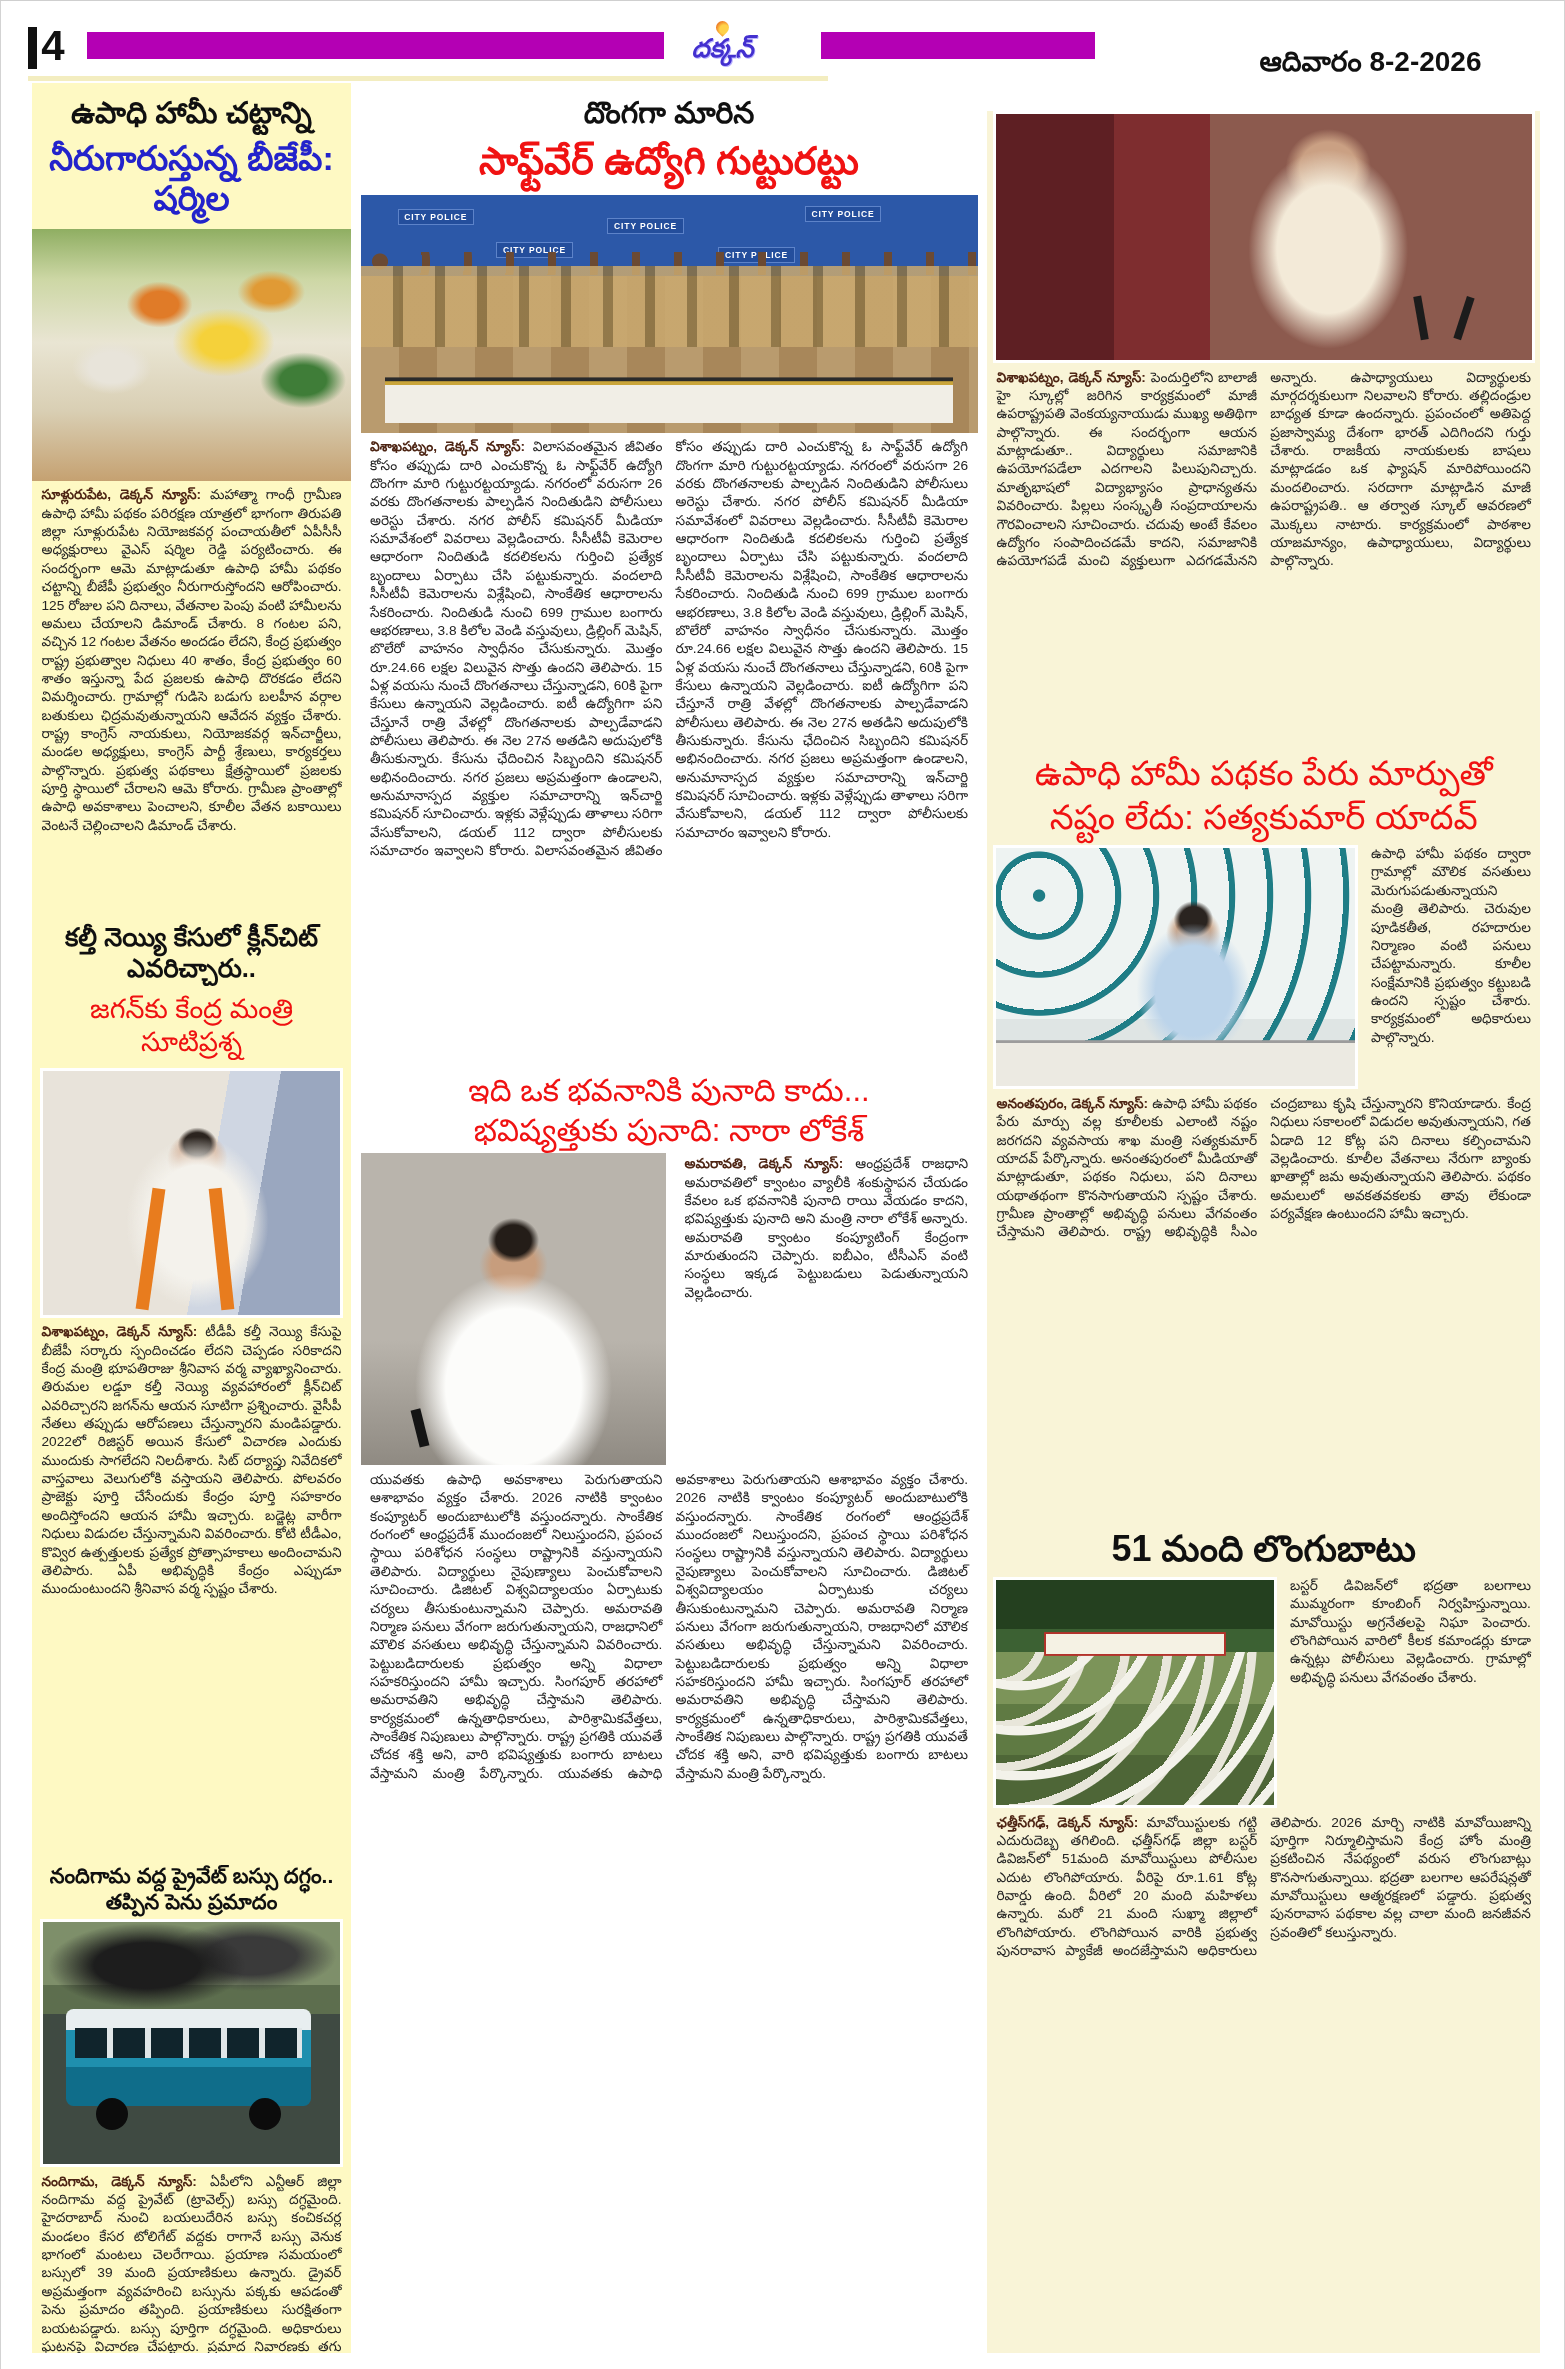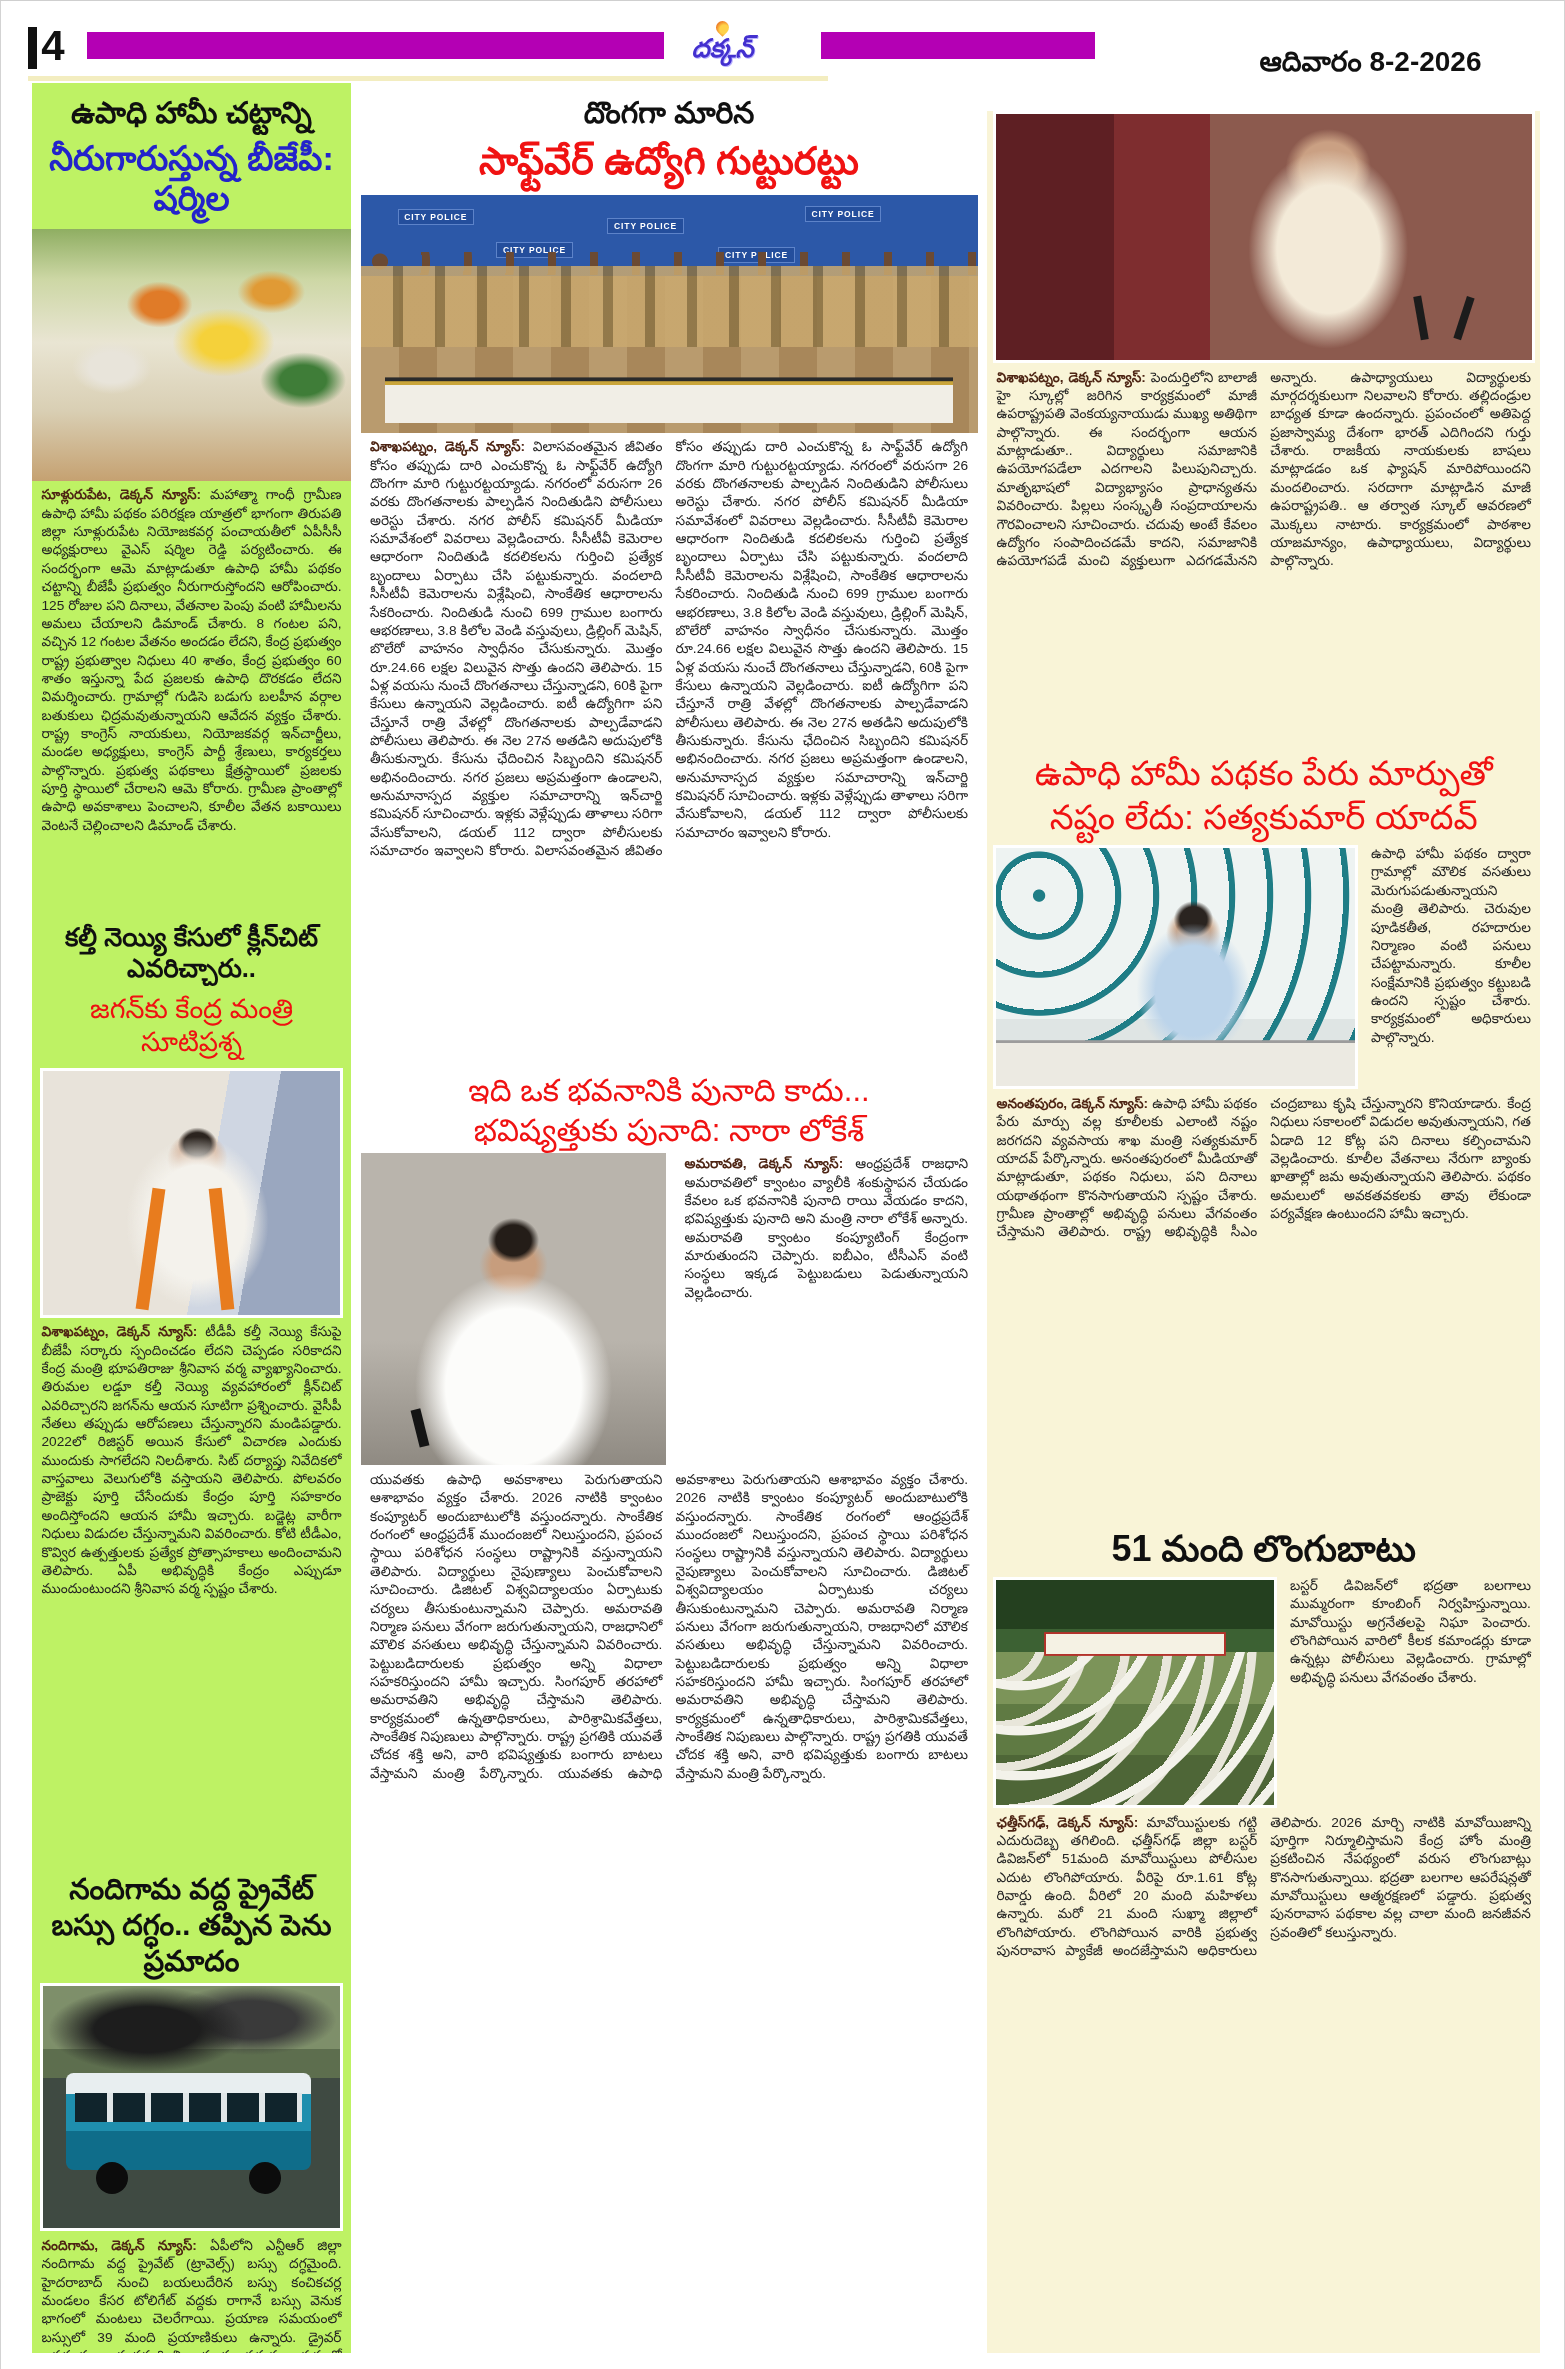--- a/index.html
+++ b/index.html
@@ -15,32 +15,32 @@
   .masthead{position:absolute;left:636px;top:0;width:117px;height:49px;text-align:center;background:#fff;}
   .masthead .flame{display:block;margin:0 auto;width:13.2px;height:13.2px;border-radius:50% 50% 50% 0;
         transform:rotate(-45deg);background:radial-gradient(circle at 50% 70%, #ffd24a 0 40%, #f2892b 70%, #d8611a 100%);}
   .masthead .word{font-size:25.6px;font-weight:bold;font-style:italic;color:#4330cf;line-height:28px;
         text-shadow:0.9px 0.9px 0 #b9b2ff;}
   .hdr-date{position:absolute;right:57px;top:25px;font-size:28px;font-weight:bold;color:#111;}
   .yellow-rule{position:absolute;top:76px;left:28px;width:800px;height:4.7px;background:#f3edc0;}
   
   .cols{position:absolute;top:83px;left:32px;right:24.6px;bottom:17px;display:flex;gap:9.5px;}
   .col{overflow:hidden;}
-  .col-left{width:319px;background:#bef264;}
+  .col-left{width:319px;background:#fef9c3;}
   .col-mid{width:617px;background:#fff;}
   .col-right{flex:1;display:flex;flex-direction:column;}
   .cream-wrap{background:#f9f4d7;flex:1;margin-top:28px;}
   
   .headblock{text-align:center;padding:11.4px 3.8px 9.5px;}
   .h-black-lg{font-size:30px;font-weight:bold;color:#101010;line-height:1.25;}
   .h-blue{font-size:34px;font-weight:bold;color:#2323cb;line-height:1.2;margin-top:5.7px;}
   .h-red-lg{font-size:38px;font-weight:bold;color:#f01212;line-height:1.2;margin-top:7.6px;}
   .h-red-md{font-size:31px;font-weight:normal;color:#f01212;line-height:1.3;}
   .h-black-md{font-size:28px;font-weight:bold;color:#101010;line-height:1.3;}
-  .h-black-sm{font-size:29px;font-weight:bold;color:#101010;line-height:1.25;margin-top:8px;}
+  .h-black-sm{font-size:21px;font-weight:bold;color:#101010;line-height:1.25;}
   .h-sub1{font-size:25.6px;font-weight:bold;color:#101010;line-height:1.2;}
   .h-sub2{font-size:27px;font-weight:normal;color:#ef1111;line-height:1.2;margin-top:10px;}
   .body-txt{font-size:13.7px;line-height:1.34;text-align:justify;color:#222;padding:5.7px 9.5px;overflow:hidden;}
   .body-txt .dl{font-weight:bold;color:#4d2413;}
   .two-col{column-count:2;column-gap:13.2px;}
   .photo{position:relative;overflow:hidden;background:#d8d4cc;}
   .frame{border:3.8px solid #fff;box-sizing:border-box;}
   .row{display:flex;gap:9.5px;}
   
   .ph-sharmila{background:

